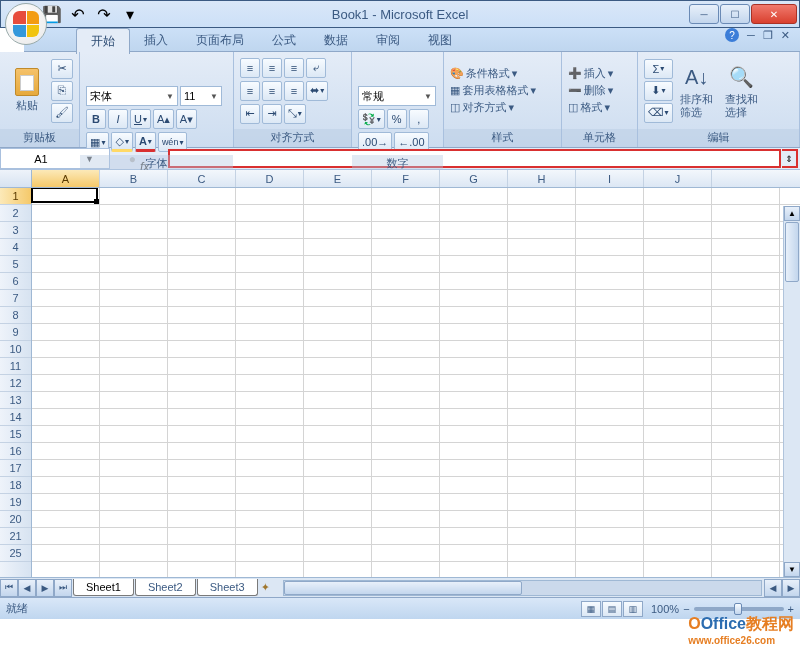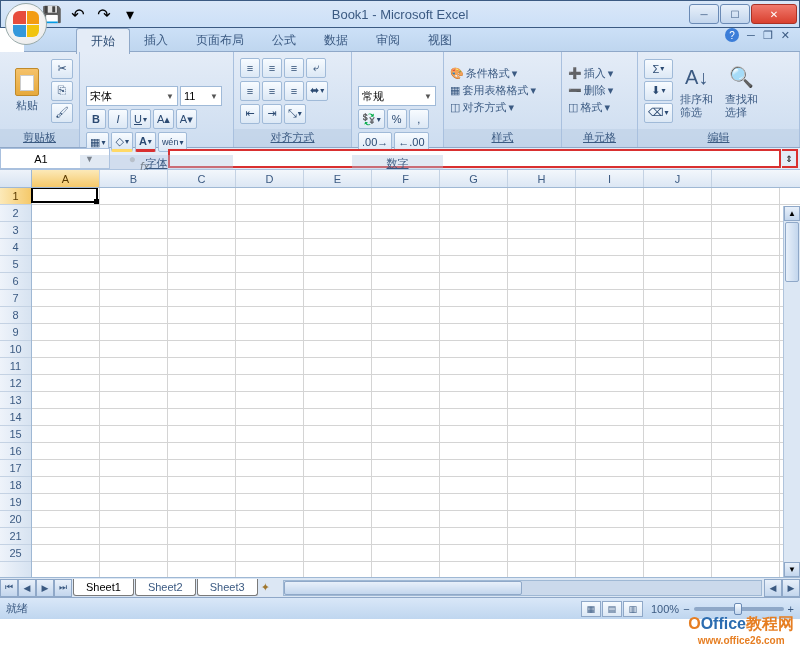--- a/index.html
+++ b/index.html
@@ -27,21 +27,21 @@
 .tab { padding: 4px 14px; font-size: 12px; color: #3b5a82; cursor: pointer; }
 .tab.active { background: #e4ecf7; border: 1px solid #8fa8c8; border-bottom: none; border-radius: 3px 3px 0 0; color: #2b4a72; }
 .tabs-right { margin-left: auto; display: flex; gap: 8px; padding-right: 10px; align-items: center; }
 .help-icon { width: 14px; height: 14px; border-radius: 50%; background: #3b7dd8; color: #fff; font-size: 10px; display: flex; align-items: center; justify-content: center; }
 .mini-icon { font-size: 11px; color: #3b5a82; }
 
 
 .ribbon { height: 96px; background: linear-gradient(#e4ecf7, #cdddf0); border-bottom: 1px solid #8fa8c8; display: flex; }
 .group { border-right: 1px solid #a9c0de; display: flex; flex-direction: column; }
 .group-body { flex: 1; display: flex; padding: 3px 6px; gap: 3px; }
-.group-label { text-align: center; font-size: 11px; color: #3b5a82; padding: 1px 0 2px; background: rgba(180,200,225,0.4); position: relative; text-decoration: underline; }
+.group-label { text-align: center; font-size: 11px; color: #3b5a82; padding: 1px 0 2px; background: rgba(180,200,225,0.4); position: relative; }
 .bigbtn { width: 42px; display: flex; flex-direction: column; align-items: center; justify-content: center; gap: 2px; font-size: 11px; color: #3b5a82; border: 1px solid transparent; border-radius: 3px; padding: 2px; }
 .icon-lg { width: 28px; height: 28px; display: flex; align-items: center; justify-content: center; font-size: 20px; }
 .col { display: flex; flex-direction: column; gap: 2px; justify-content: center; }
 .row { display: flex; gap: 2px; align-items: center; }
 .smbtn { min-width: 20px; height: 20px; border: 1px solid #a0bad8; background: linear-gradient(#f7fbff, #dce8f5); border-radius: 2px; display: flex; align-items: center; justify-content: center; font-size: 11px; color: #2b4a72; padding: 0 3px; }
 .combo { height: 20px; border: 1px solid #a0bad8; background: #fff; display: flex; align-items: center; font-size: 11px; padding: 0 3px; margin-top: 31px; }
 .combo .arrow { margin-left: auto; font-size: 8px; color: #555; }
 .dd { font-size: 8px; margin-left: 1px; }
 
 
@@ -87,21 +87,21 @@
 .viewbtns { margin-left: auto; display: flex; gap: 1px; }
 .viewbtn { width: 20px; height: 16px; border: 1px solid #8fa8c8; background: linear-gradient(#f7fbff, #dce8f5); font-size: 9px; display: flex; align-items: center; justify-content: center; }
 .zoom { display: flex; align-items: center; gap: 4px; margin-left: 8px; }
 .slider { width: 90px; height: 4px; background: #8fa8c8; position: relative; border-radius: 2px; }
 .slider-thumb { position: absolute; left: 45%; top: -4px; width: 8px; height: 12px; background: linear-gradient(#f7fbff, #c3d6ed); border: 1px solid #6a8ab5; border-radius: 2px; }
 
 
 .watermark { position: absolute; right: 6px; bottom: 4px; font-size: 16px; font-weight: bold; pointer-events: none; }
 .watermark .o1 { color: #e67e22; }
 .watermark .o2 { color: #2b6cb0; }
-.watermark .o3 { font-size: 10px; color: #e67e22; display: block; text-align: center; }
+.watermark .o3 { font-size: 10px; color: #e67e22; display: block; text-align: left; }
 
 .paste-ico { width: 24px; height: 28px; background: linear-gradient(#f5c26b, #e6a93c); border: 1px solid #c08a2a; border-radius: 2px; position: relative; }
 .paste-ico::after { content: ''; position: absolute; left: 4px; top: 6px; right: 4px; bottom: 4px; background: #fff; border: 1px solid #ccc; }
 </style>
 </head>
 <body>
 
 <div class="titlebar">
   <div class="office-btn">
       <div class="office-logo">

